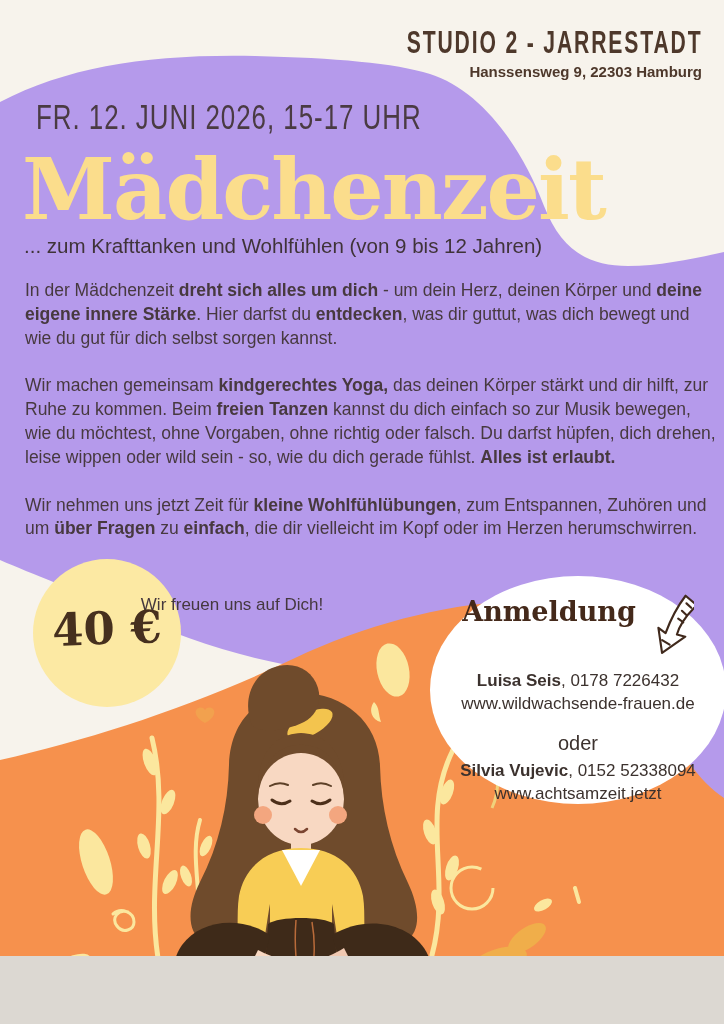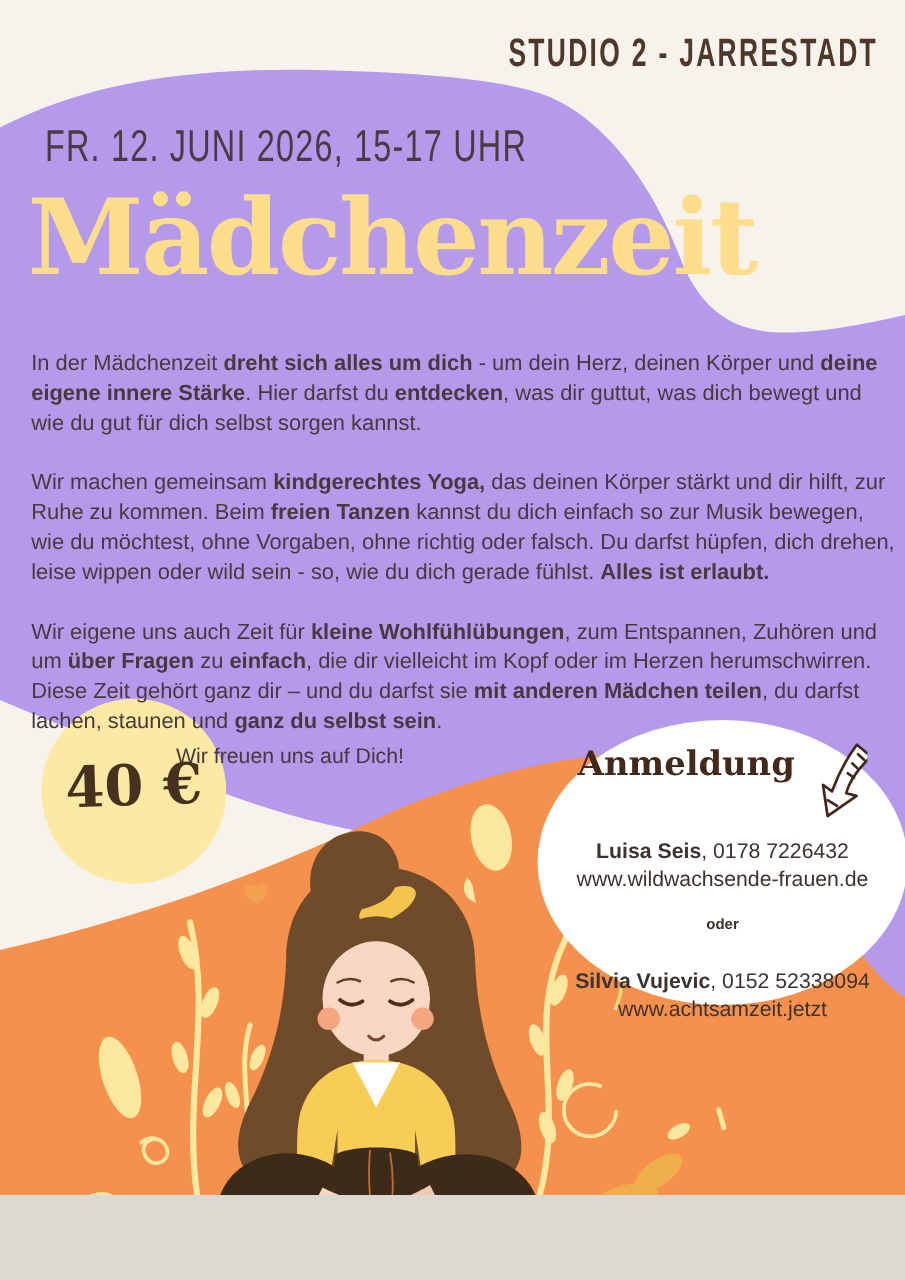--- a/index.html
+++ b/index.html
@@ -31,21 +31,21 @@
   .price{left:36px;top:602px;width:142px;text-align:center;
         font-family:"DejaVu Serif", serif;font-weight:bold;font-size:45px;color:#46301e;
         transform:rotate(-2deg);}
   
   .reg{left:433px;top:588px;width:290px;text-align:center;color:#3c322e;}
   .reg .head{display:flex;align-items:flex-start;justify-content:center;gap:6px;text-align:right;}
   .reg .head .word{font-family:"DejaVu Serif", serif;font-weight:bold;font-size:27px;
         color:#44291a;margin-top:8px;}
   .reg .line{font-size:17px;line-height:1.35;}
   .reg .c1{margin-top:10px;}
-  .reg .oder{margin:16px 0 28px 0;font-size:12px;font-weight:bold;}
+  .reg .oder{margin:16px 0 5px 0;font-size:20px;}
   .reg .site{color:#3c322e;}
 </style>
 </head>
 <body>
 
 <div class="page">
 
   <svg class="bg" width="724" height="1024" viewBox="0 0 724 1024">
 
     <rect x="0" y="0" width="724" height="1024" fill="#f7f3ec"></rect>
@@ -214,34 +214,35 @@
 
     <ellipse cx="578" cy="690" rx="148" ry="114" fill="#ffffff"></ellipse>
 
     <circle cx="107" cy="633" r="74" fill="#fce9a3"></circle>
 
     <rect x="0" y="1016" width="724" height="8" fill="#3b3a43"></rect>
   </svg>
 
   <div class="txt studio">
     <div class="name">STUDIO 2 - JARRESTADT</div>
+    <div class="addr">Hanssensweg 9, 22303 Hamburg</div>
   </div>
 
   <div class="txt date">
     <span>FR. 12. JUNI 2026, 15-17 UHR</span>
   </div>
 
   <div class="txt title">Mädchenzeit</div>
 
+  <div class="txt subtitle">... zum Krafttanken und Wohlfühlen (von 9 bis 12 Jahren)</div>
 
   <div class="txt body">
     <p><span>In der Mädchenzeit </span><span class="b">dreht sich alles um dich</span><span> - um dein Herz, deinen Körper und </span><span class="b">deine eigene innere Stärke</span><span>. Hier darfst du </span><span class="b">entdecken</span><span>, was dir guttut, was dich bewegt und wie du gut für dich selbst sorgen kannst.</span></p>
     <p><span>Wir machen gemeinsam </span><span class="b">kindgerechtes Yoga,</span><span> das deinen Körper stärkt und dir hilft, zur Ruhe zu kommen. Beim </span><span class="b">freien Tanzen</span><span> kannst du dich einfach so zur Musik bewegen, wie du möchtest, ohne Vorgaben, ohne richtig oder falsch. Du darfst hüpfen, dich drehen, leise wippen oder wild sein - so, wie du dich gerade fühlst. </span><span class="b">Alles ist erlaubt.</span></p>
-    <p class="tight"><span>Wir eigene uns auch Zeit für </span><span class="b">kleine Wohlfühlübungen</span><span>, zum Entspannen, Zuhören und um </span><span class="b">über Fragen</span><span> zu </span><span class="b">einfach</span><span>, die dir vielleicht im Kopf oder im Herzen herumschwirren.</span></p>
-    <p class="tight"><span>Diese Zeit gehört ganz dir – und du darfst sie </span><span class="b">mit anderen Mädchen teilen</span><span>, du darfst lachen, staunen und </span><span class="b">ganz du selbst sein</span><span>.</span></p>
+    <p class="tight"><span>Wir nehmen uns jetzt Zeit für </span><span class="b">kleine Wohlfühlübungen</span><span>, zum Entspannen, Zuhören und um </span><span class="b">über Fragen</span><span> zu </span><span class="b">einfach</span><span>, die dir vielleicht im Kopf oder im Herzen herumschwirren.</span></p>
   </div>
 
   <div class="txt closing">
     <div>Wir freuen uns auf Dich!</div>
   </div>
 
   <div class="txt price">40 €</div>
 
   <div class="txt reg">
     <div class="head">

